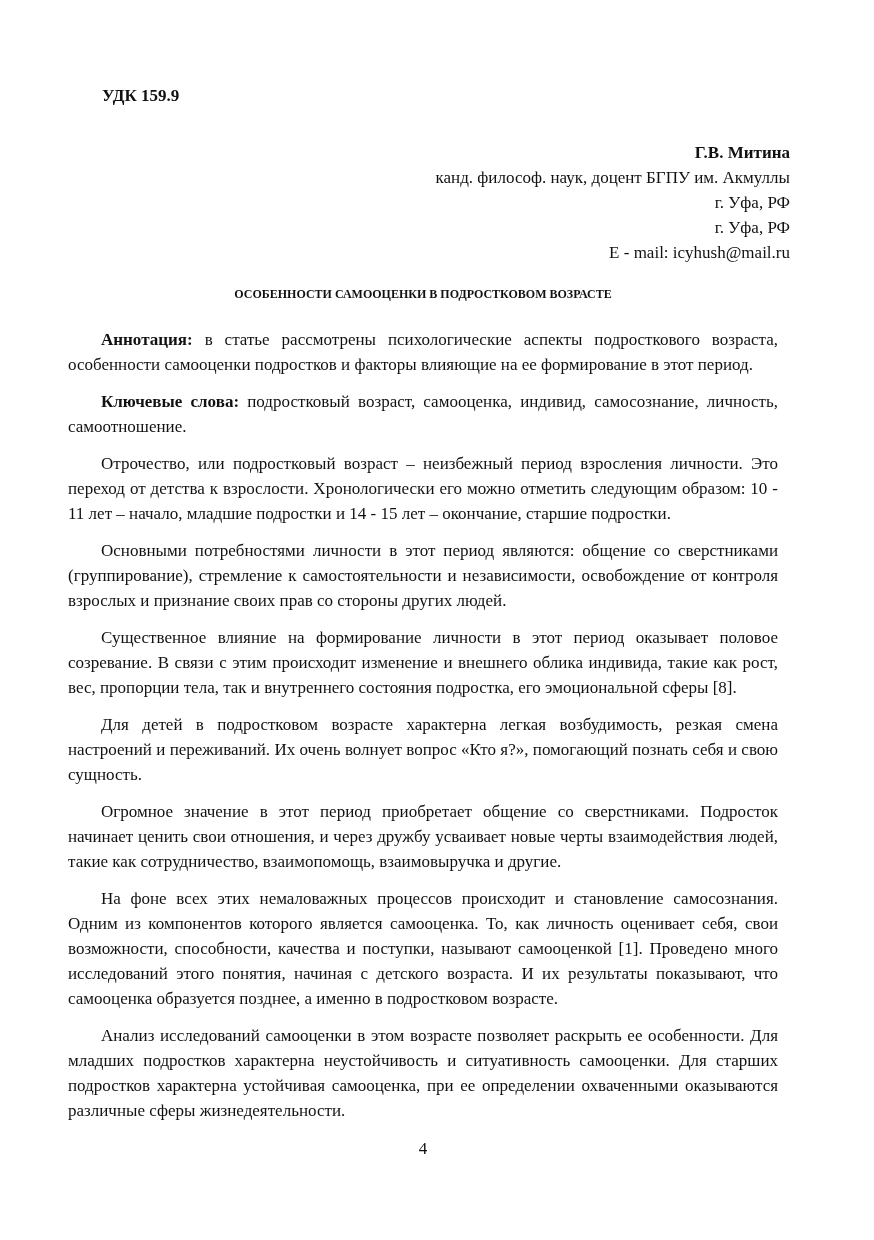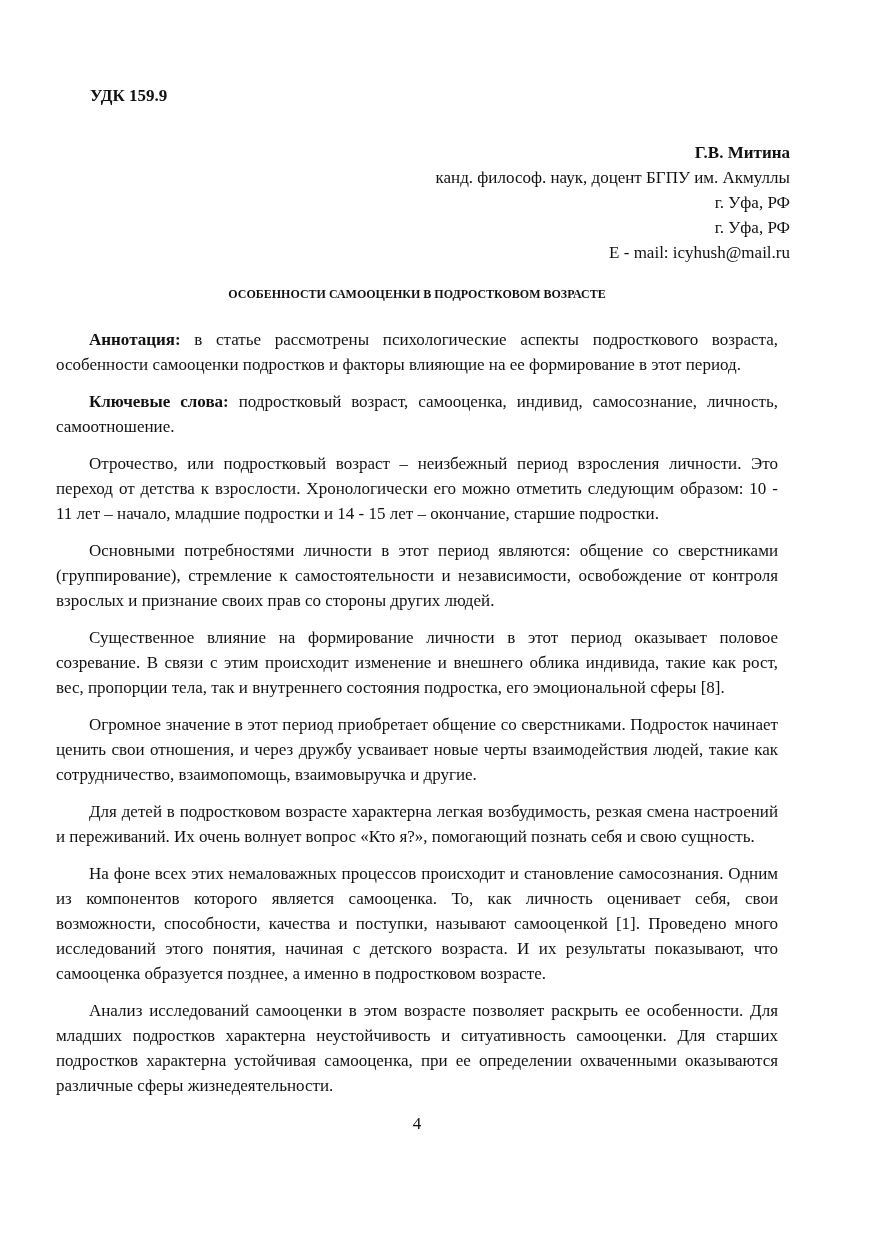--- a/index.html
+++ b/index.html
@@ -12,21 +12,21 @@
     position: relative;
     width: 874px;
     height: 1240px;
     margin: 0 auto;
     background: #ffffff;
     color: #111111;
     font-family: "Liberation Serif", "DejaVu Serif", serif;
     font-size: 17px;
     line-height: 25px;
     box-sizing: border-box;
-    padding: 83px 84px 0 44px;
+    padding: 83px 84px 0 56px;
     overflow: hidden;
   }
   .udk {
     font-weight: bold;
     padding-left: 46px;
     white-space: pre;
   }
   .author-block {
     margin-top: 7px;
     text-align: right;
@@ -77,21 +77,21 @@
   </div>
 
   <h1 class="title">ОСОБЕННОСТИ САМООЦЕНКИ В ПОДРОСТКОВОМ ВОЗРАСТЕ</h1>
 
   <div class="body-text">
     <p class="para"><span class="lead-bold">Аннотация: </span><span>в статье рассмотрены психологические аспекты подросткового возраста, особенности самооценки подростков и факторы влияющие на ее формирование в этот период.</span></p>
     <p class="para"><span class="lead-bold">Ключевые слова: </span><span>подростковый возраст, самооценка, индивид, самосознание, личность, самоотношение.</span></p>
     <p class="para">Отрочество, или подростковый возраст – неизбежный период взросления личности. Это переход от детства к взрослости. Хронологически его можно отметить следующим образом: 10 - 11 лет – начало, младшие подростки и 14 - 15 лет – окончание, старшие подростки.</p>
     <p class="para">Основными потребностями личности в этот период являются: общение со сверстниками (группирование), стремление к самостоятельности и независимости, освобождение от контроля взрослых и признание своих прав со стороны других людей.</p>
     <p class="para">Существенное влияние на формирование личности в этот период оказывает половое созревание. В связи с этим происходит изменение и внешнего облика индивида, такие как рост, вес, пропорции тела, так и внутреннего состояния подростка, его эмоциональной сферы [8].</p>
+    <p class="para">Для детей в подростковом возрасте характерна легкая возбудимость, резкая смена настроений и переживаний. Их очень волнует вопрос «Кто я?», помогающий познать себя и свою сущность.</p>
     <p class="para">Огромное значение в этот период приобретает общение со сверстниками. Подросток начинает ценить свои отношения, и через дружбу усваивает новые черты взаимодействия людей, такие как сотрудничество, взаимопомощь, взаимовыручка и другие.</p>
-    <p class="para">Для детей в подростковом возрасте характерна легкая возбудимость, резкая смена настроений и переживаний. Их очень волнует вопрос «Кто я?», помогающий познать себя и свою сущность.</p>
     <p class="para">На фоне всех этих немаловажных процессов происходит и становление самосознания. Одним из компонентов которого является самооценка. То, как личность оценивает себя, свои возможности, способности, качества и поступки, называют самооценкой [1]. Проведено много исследований этого понятия, начиная с детского возраста. И их результаты показывают, что самооценка образуется позднее, а именно в подростковом возрасте.</p>
     <p class="para">Анализ исследований самооценки в этом возрасте позволяет раскрыть ее особенности. Для младших подростков характерна неустойчивость и ситуативность самооценки. Для старших подростков характерна устойчивая самооценка, при ее определении охваченными оказываются различные сферы жизнедеятельности.</p>
   </div>
 
   <div class="page-number">4</div>
 
 </div>
 
 </body></html>

